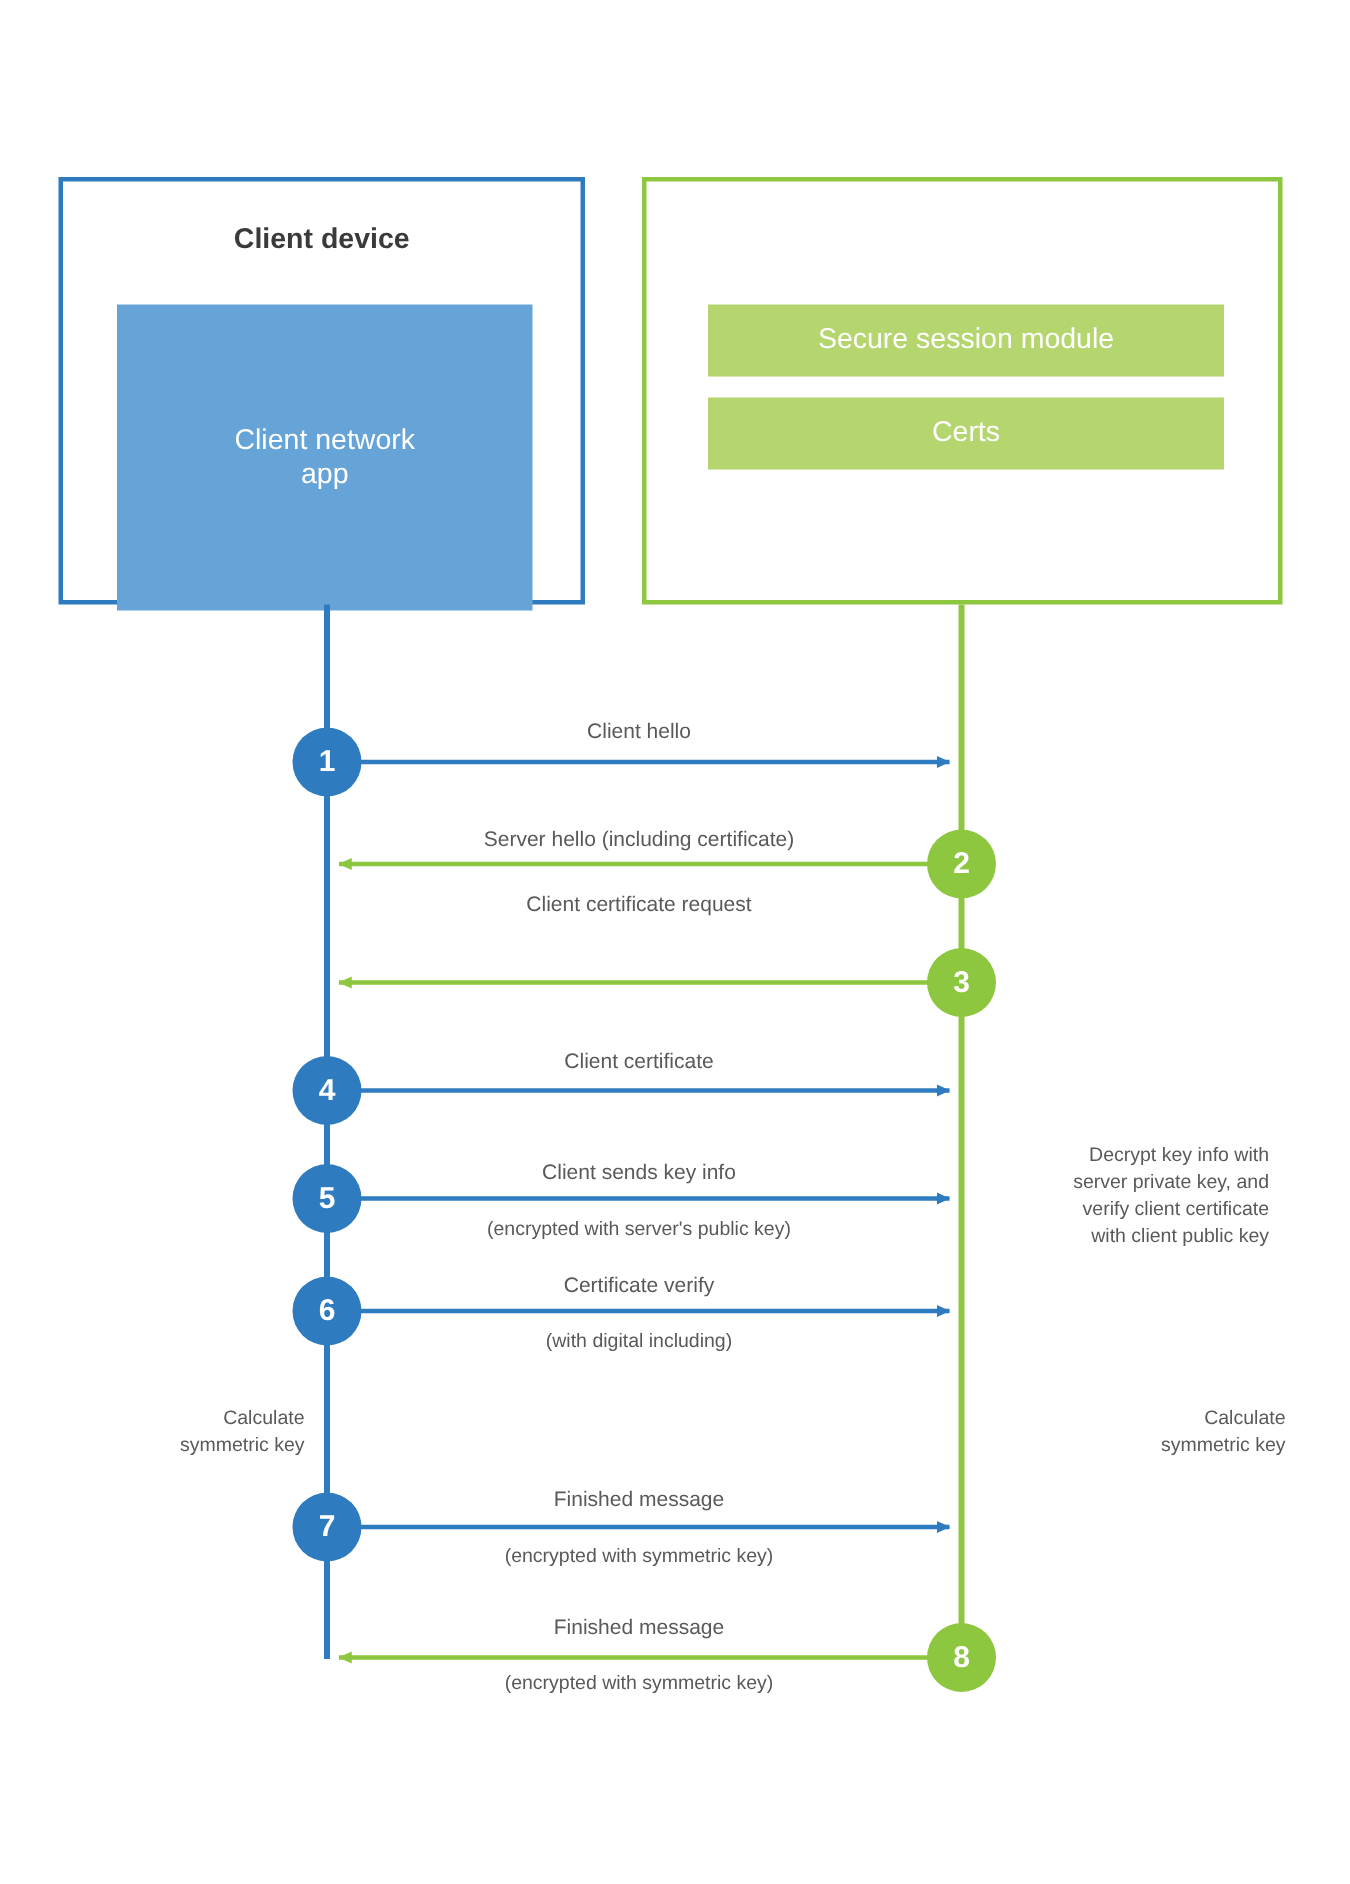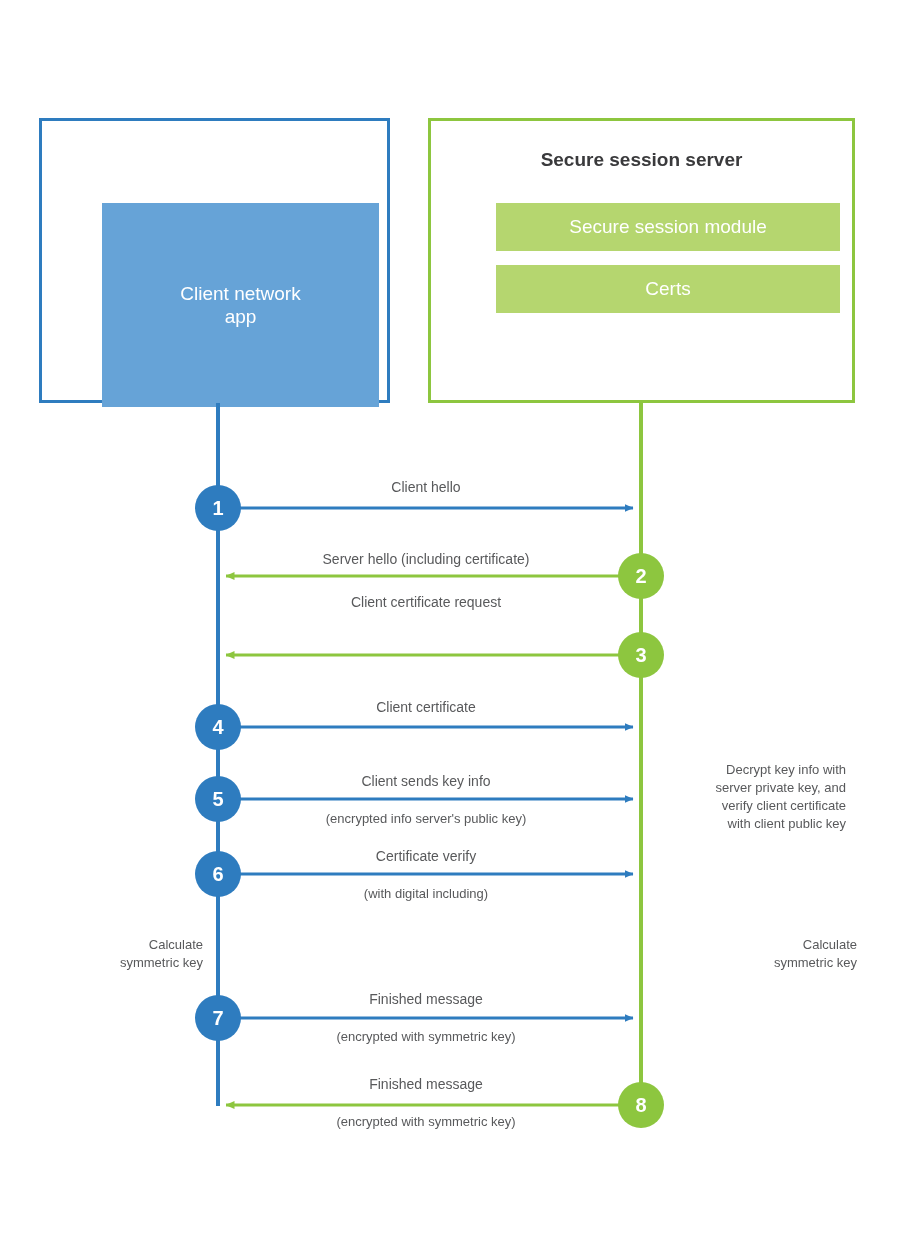--- a/index.html
+++ b/index.html
@@ -73,21 +73,20 @@
     position: absolute;
     box-sizing: border-box;
     display: flex;
     align-items: center;
     justify-content: center;
     text-align: center;
     color: #ffffff;
     font-size: 19px;
     font-weight: 400;
     line-height: 1.22;
-    margin-left: 24px;
   }
   .client-app-block {
     left: 36px;
     top: 82px;
     width: 277px;
     height: 204px;
     background: #66a3d7;
   }
   .server-block {
     left: 41px;
@@ -144,27 +143,27 @@
   .side-note.right-aligned { text-align: right; }
   .side-note.left-aligned { text-align: right; }
 </style>
 </head>
 <body>
 
 <div id="diagram-root">
 
 
   <div class="entity-box client">
+    <div class="entity-title">Client device</div>
     <div class="inner-block client-app-block">
       <span>Client network<br>app</span>
     </div>
   </div>
 
   <div class="entity-box server">
-    <div class="entity-title">Secure session server</div>
     <div class="inner-block server-block b1">
       <span>Secure session module</span>
     </div>
     <div class="inner-block server-block b2">
       <span>Certs</span>
     </div>
   </div>
 
   <svg class="diagram-svg" viewBox="0 0 900 1256">
     <defs>
@@ -224,21 +223,21 @@
 
   <div class="msg-label" style="left:426px; top:479px;">Client hello</div>
 
   <div class="msg-label" style="left:426px; top:551px;">Server hello (including certificate)</div>
 
   <div class="msg-label" style="left:426px; top:594px;">Client certificate request</div>
 
   <div class="msg-label" style="left:426px; top:699px;">Client certificate</div>
 
   <div class="msg-label" style="left:426px; top:773px;">Client sends key info</div>
-  <div class="msg-sublabel" style="left:426px; top:811px;">(encrypted info server's public key)</div>
+  <div class="msg-sublabel" style="left:426px; top:811px;">(encrypted with server's public key)</div>
 
   <div class="msg-label" style="left:426px; top:848px;">Certificate verify</div>
   <div class="msg-sublabel" style="left:426px; top:886px;">(with digital including)</div>
 
   <div class="msg-label" style="left:426px; top:991px;">Finished message</div>
   <div class="msg-sublabel" style="left:426px; top:1029px;">(encrypted with symmetric key)</div>
 
   <div class="msg-label" style="left:426px; top:1076px;">Finished message</div>
   <div class="msg-sublabel" style="left:426px; top:1114px;">(encrypted with symmetric key)</div>
 

